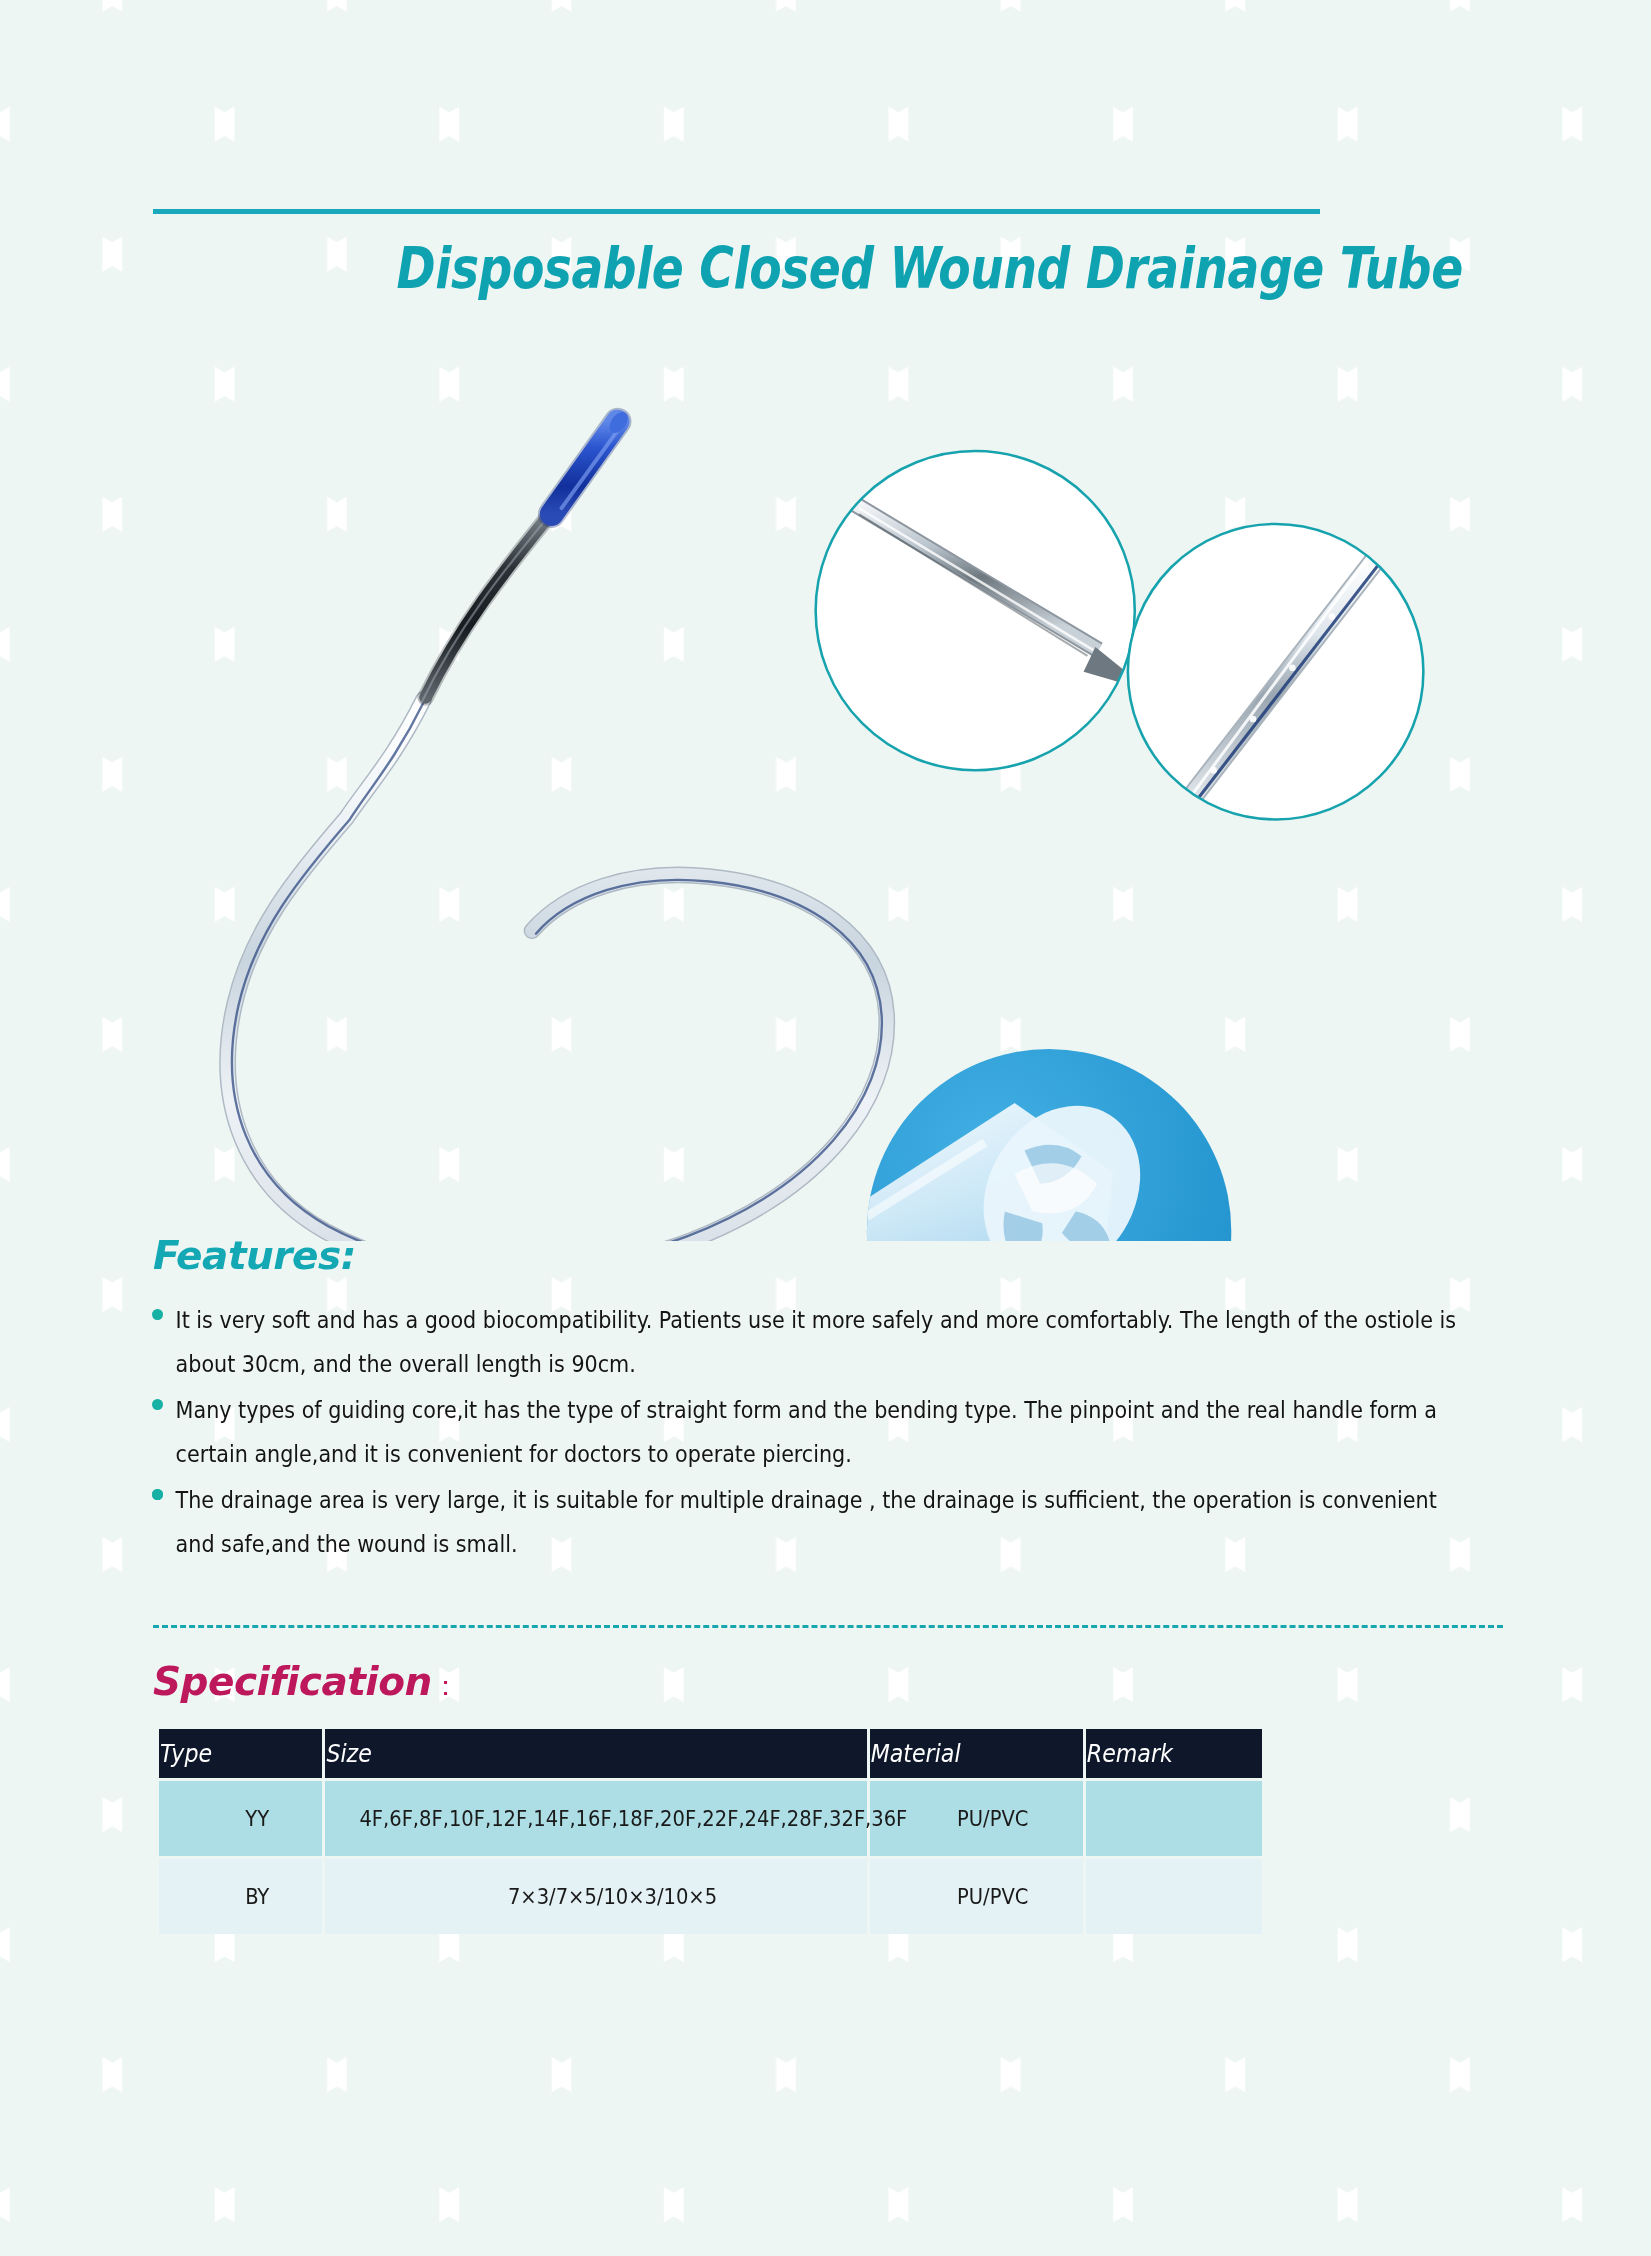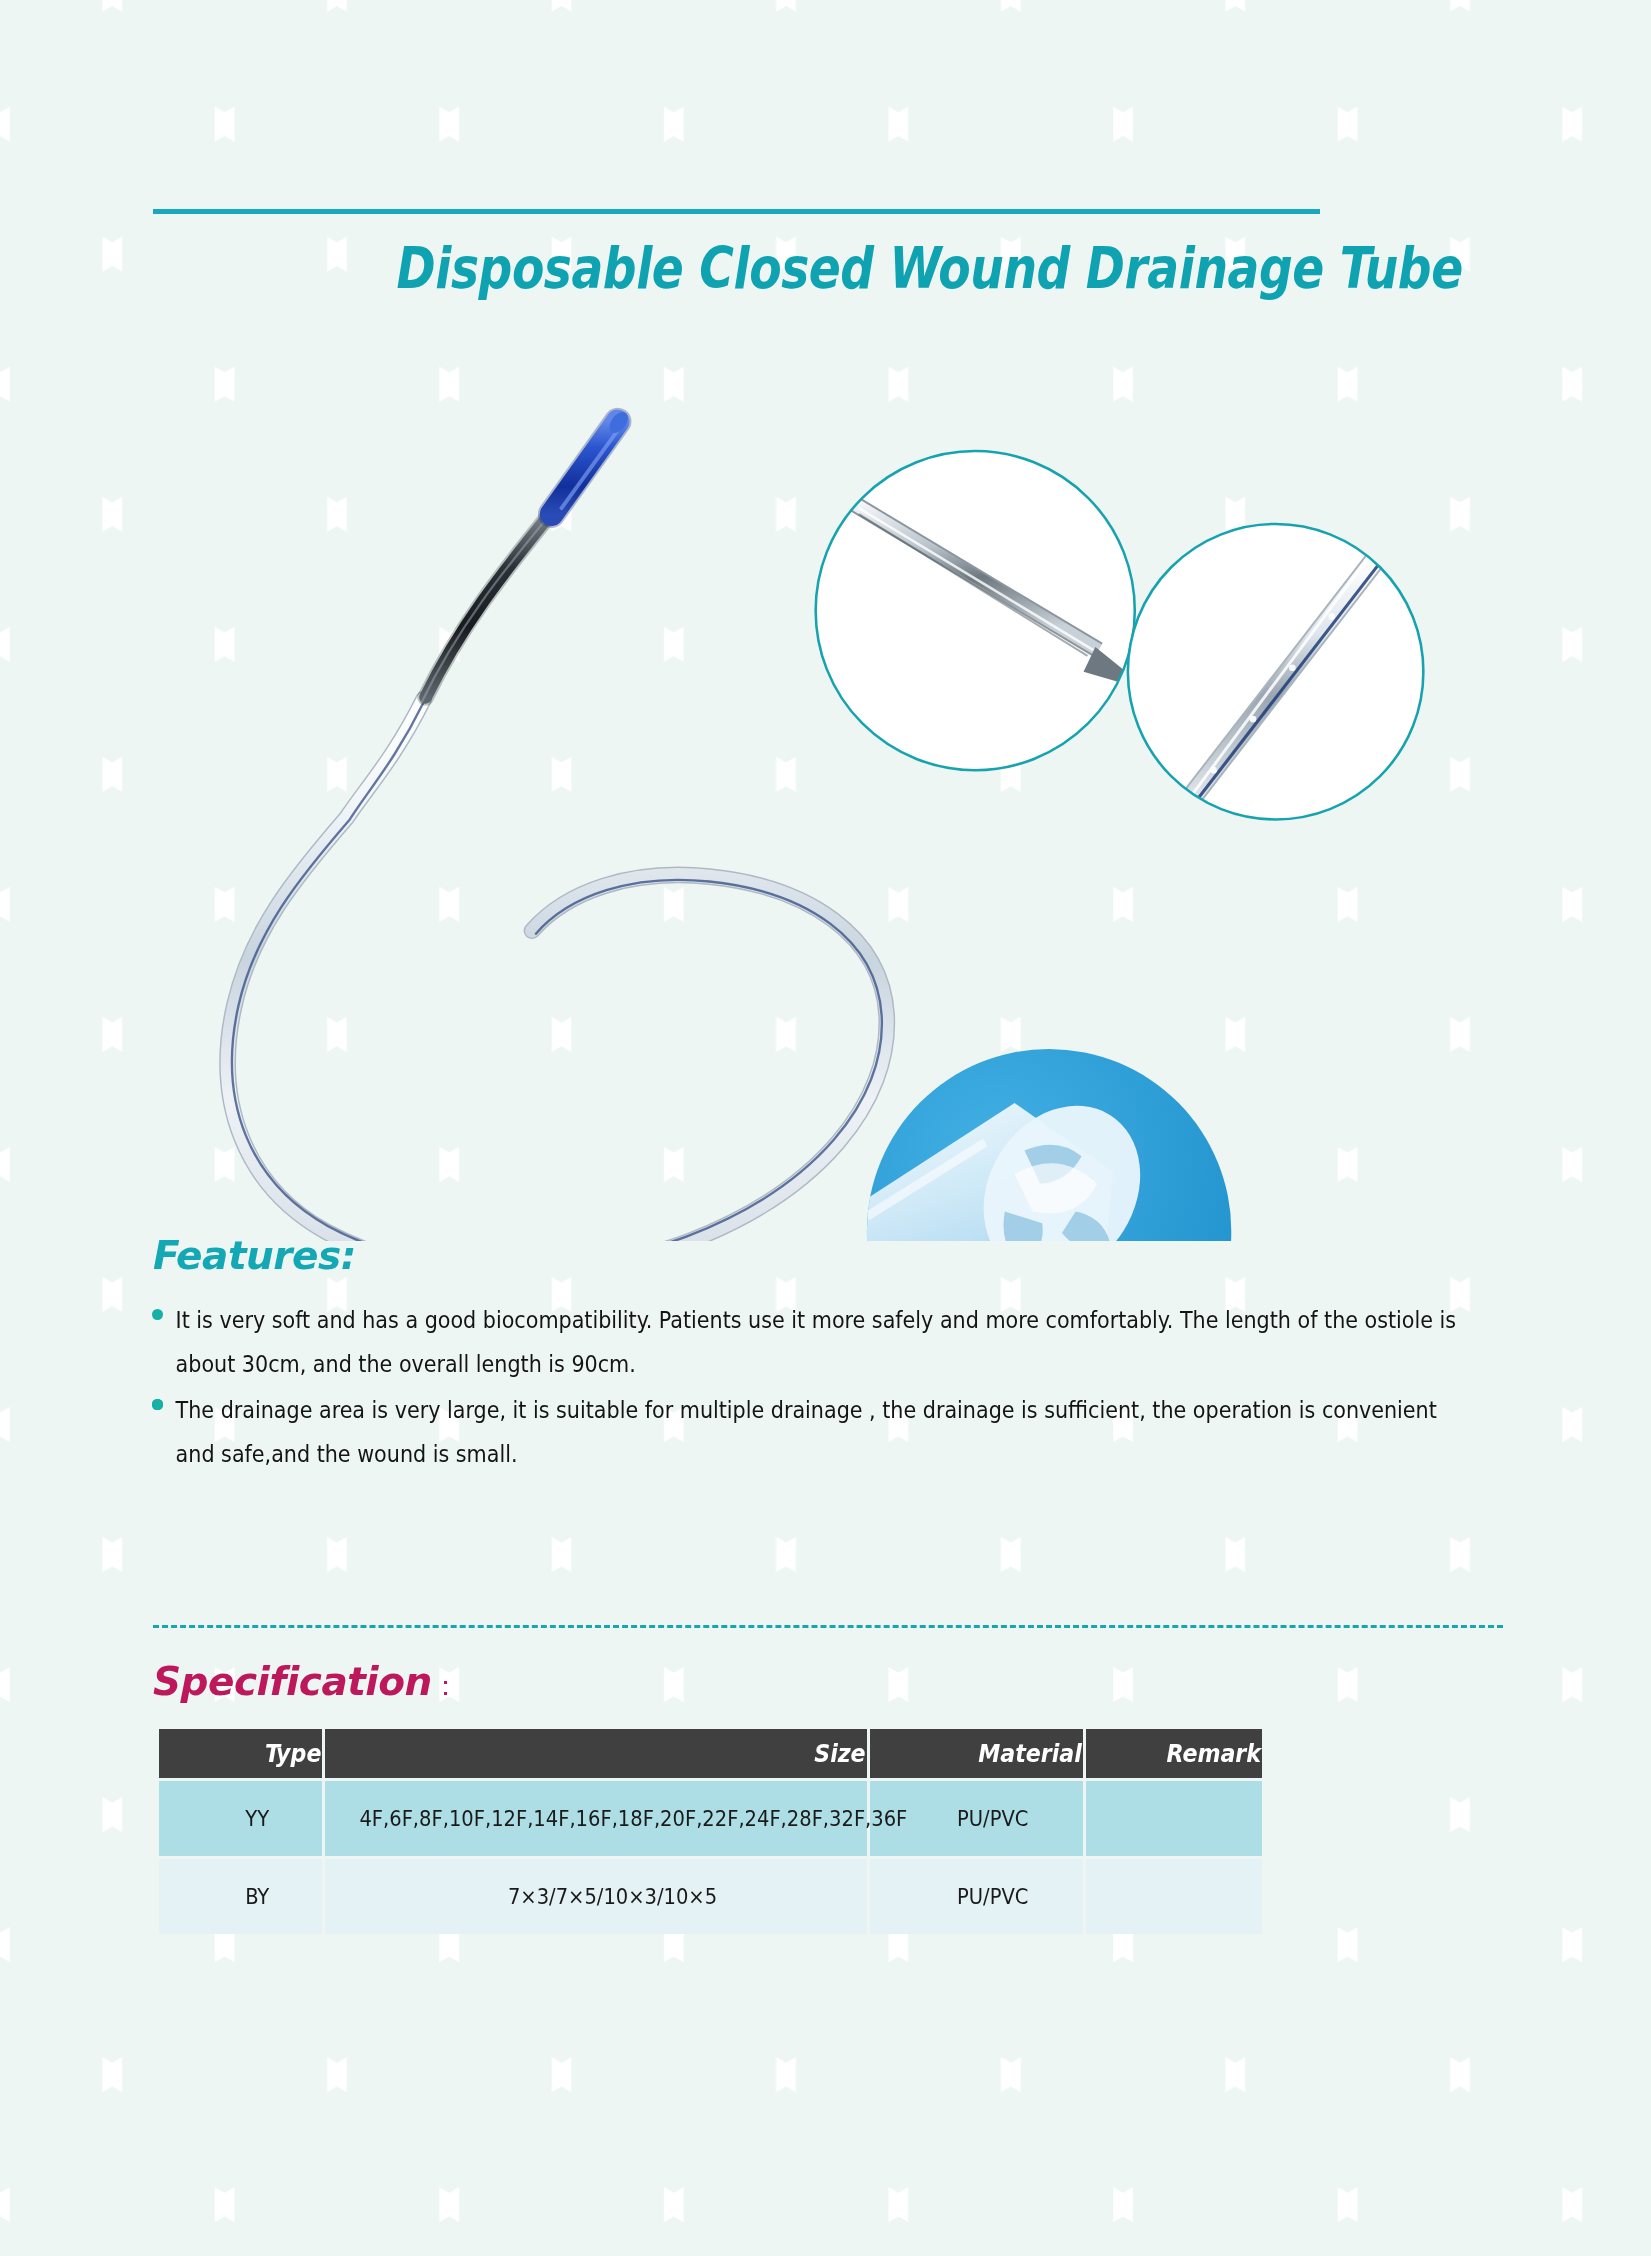--- a/index.html
+++ b/index.html
@@ -65,24 +65,24 @@
     font-family:"DejaVu Sans","Liberation Sans",sans-serif;
     letter-spacing:-0.5px;
   }
   .spec-heading .colon{font-size:27.6px;font-style:normal;font-weight:400;}
 
   .spec-table{
     position:absolute;left:156px;top:1726px;width:1109px;z-index:3;
     border-collapse:separate;border-spacing:3px 3px;table-layout:fixed;
   }
   .spec-table th{
-    background:#404040;color:#ffffff;
-    font-size:24.6px;font-style:italic;font-weight:700;
+    background:#0f172a;color:#ffffff;
+    font-size:24.6px;font-style:italic;font-weight:400;
     font-family:"DejaVu Sans Condensed","Liberation Sans Narrow","Liberation Sans",sans-serif;
-    height:47px;text-align:right;vertical-align:middle;border:0;
+    height:47px;text-align:left;vertical-align:middle;border:0;
   }
   .spec-table td{
     height:73px;text-align:center;vertical-align:middle;border:0;
     font-size:21.7px;color:#1a1a1a;
     font-family:"DejaVu Sans Condensed","Liberation Sans Narrow","Liberation Sans",sans-serif;
     padding-left:34px;
   }
   .spec-table tr.band-dark td{background:#addee5;}
   .spec-table tr.band-light td{background:#e4f2f5;}
   .col-type{width:128px;}
@@ -293,20 +293,21 @@
 
 <div class="features-heading">Features:</div>
 
 <ul class="features-list">
   <li>
     <span class="dot"></span>
     <span>It is very soft and has a good biocompatibility. Patients use it more safely and more comfortably. The length of the ostiole is about 30cm, and the overall length is 90cm.</span>
   </li>
   <li>
     <span class="dot"></span>
+    <span>Many types of guiding core,it has the type of straight form and the bending type. The pinpoint and the real handle form a certain angle,and it is convenient for doctors to operate piercing.</span>
   </li>
   <li>
     <span class="dot"></span>
   </li>
   <li>
     <span class="dot"></span>
     <span>The drainage area is very large, it is suitable for multiple drainage , the drainage is sufficient,  the operation is convenient and safe,and the wound is small.</span>
   </li>
 </ul>
 

